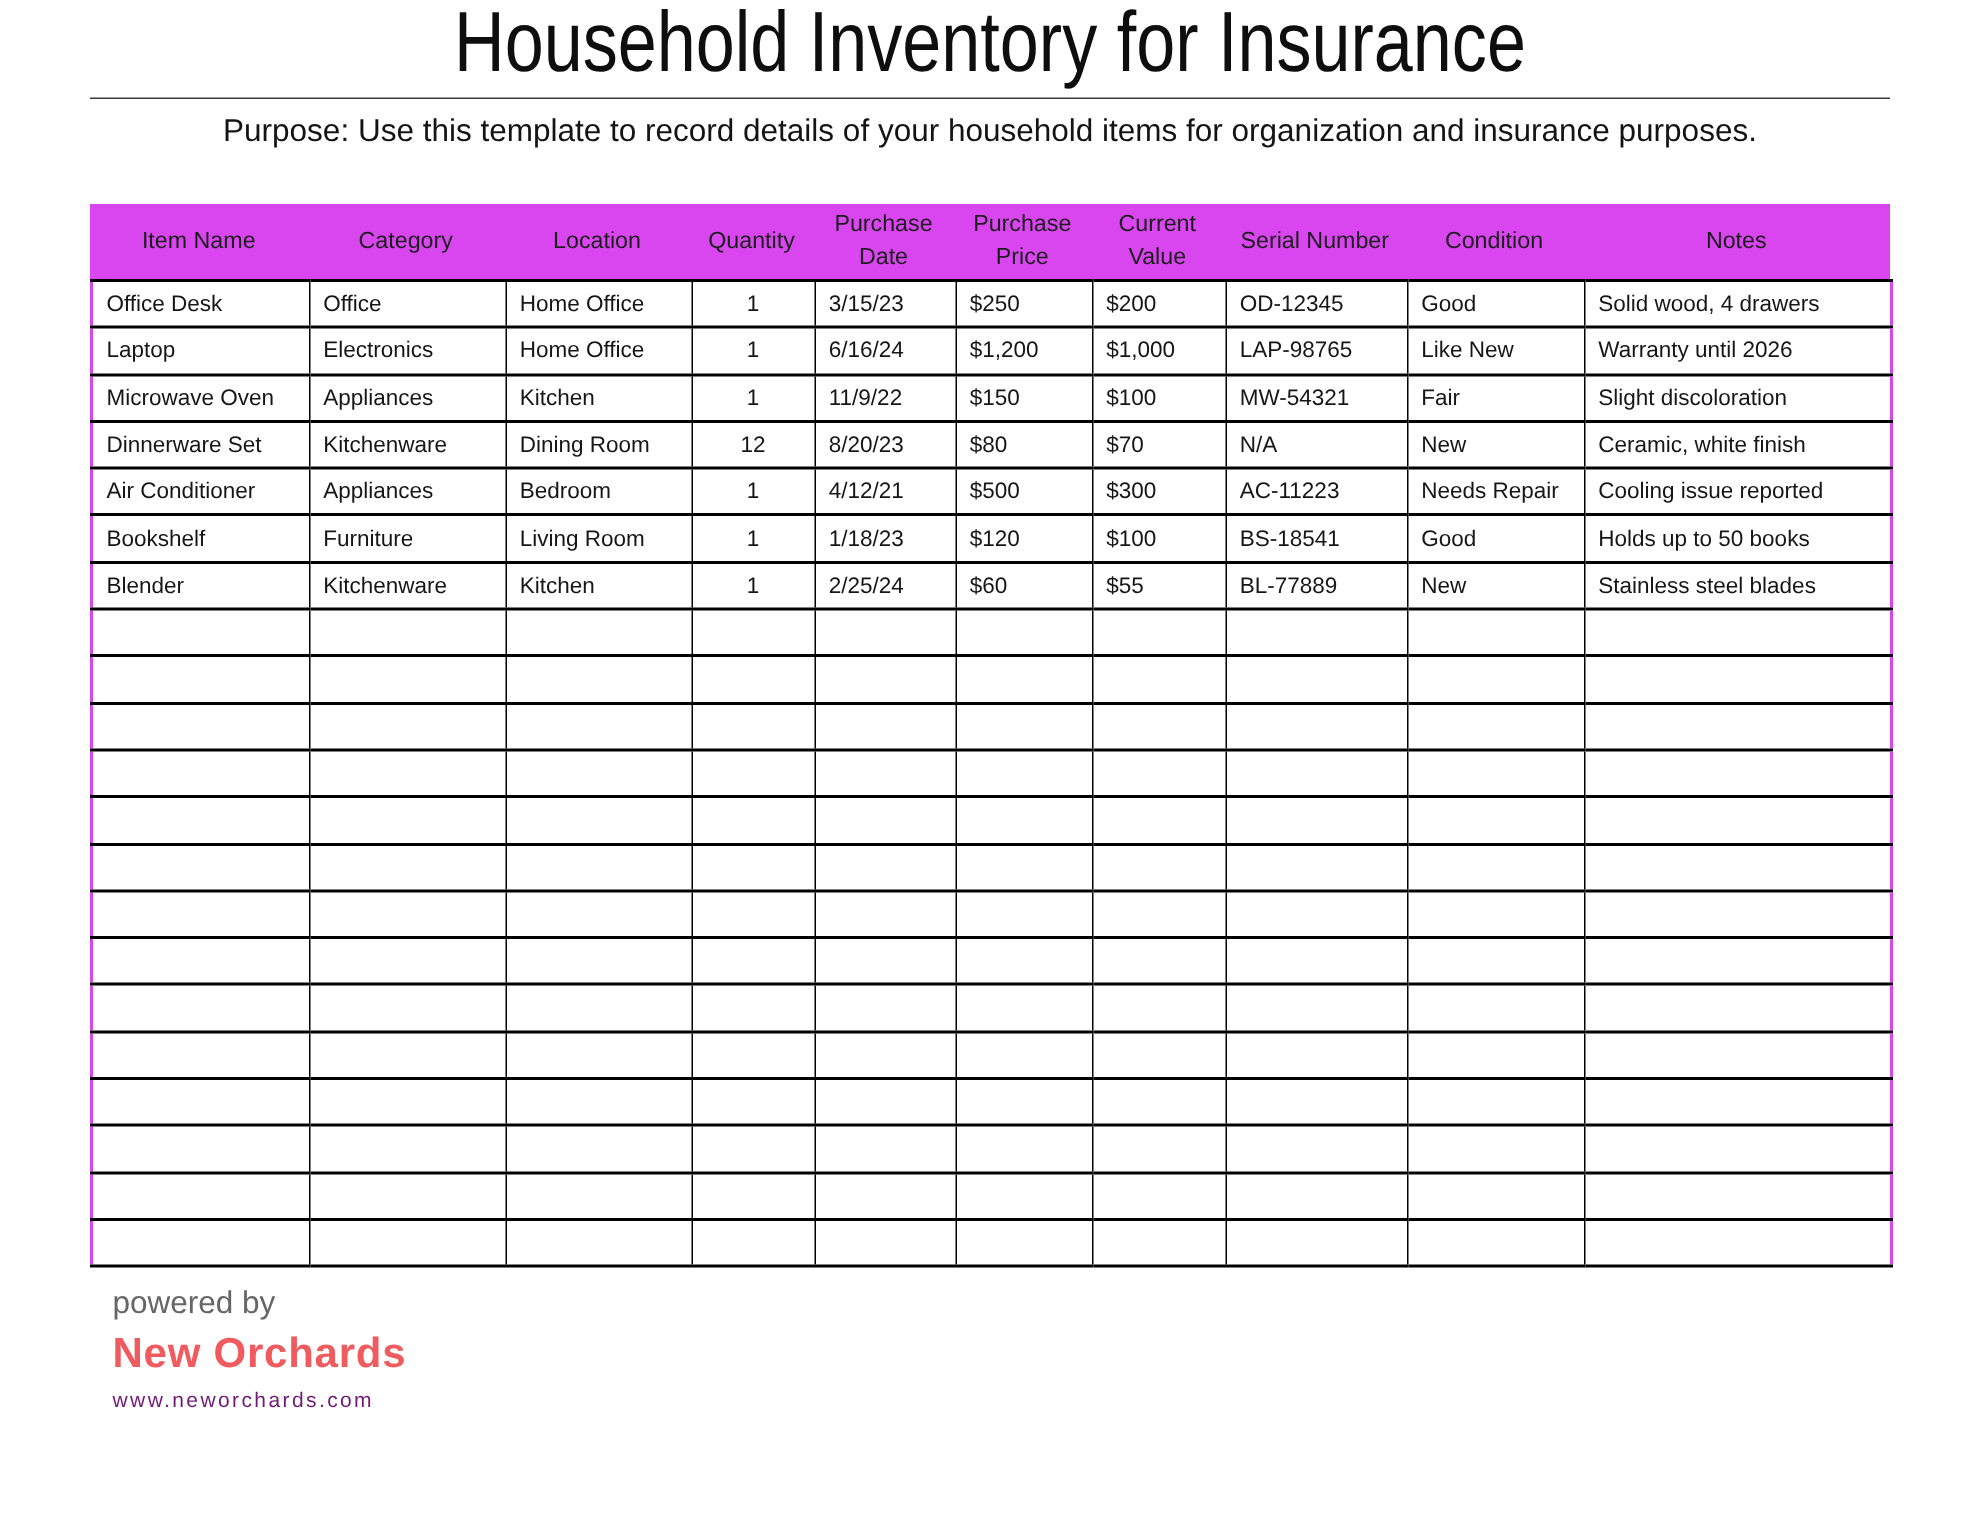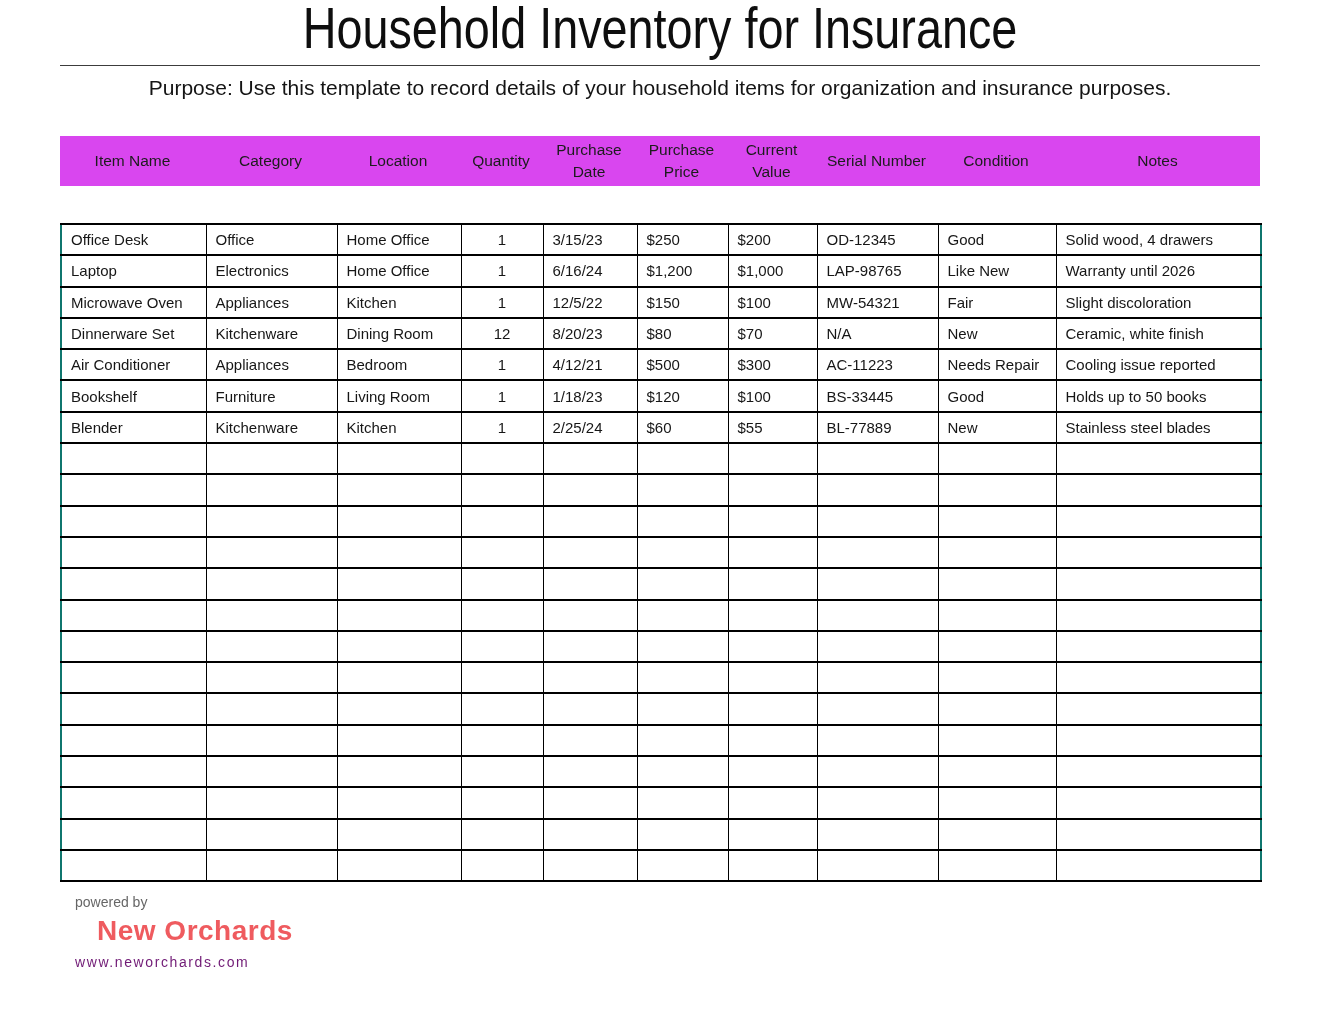--- a/index.html
+++ b/index.html
@@ -53,43 +53,42 @@
     font-size:15.5px;
     line-height:1.4;
     color:#1c1c1c;
     height:100%;
     padding:0 4px;
   }
   table.grid {
     width:1200px;
     table-layout:fixed;
     border-collapse:collapse;
-    border:2px solid #0f766e;
-    margin-top:37px;
+    border:2px solid #d946ef;
   }
   table.grid td {
     border:solid #000;
     border-width:2px 1px;
     height:31.3px;
     font-size:15px;
     color:#161616;
     padding:0 0 0 9px;
     vertical-align:middle;
     white-space:nowrap;
     overflow:hidden;
   }
   table.grid td.c3 { text-align:center; padding:0; }
 
   .c0{width:145px}.c1{width:131px}.c2{width:124px}.c3{width:82px}.c4{width:94px}
   .c5{width:91px}.c6{width:89px}.c7{width:121px}.c8{width:118px}.c9{width:205px}
 
   
   .doc-footer { margin:12px 0 0 75px; }
-  .powered-by { font-size:14px; color:#666666; }
-  .brand { font-size:28px; font-weight:bold; margin-top:5px; letter-spacing:0.5px;margin-left:22px; }
+  .powered-by { font-size:21px; color:#666666; }
+  .brand { font-size:28px; font-weight:bold; margin-top:5px; letter-spacing:0.5px; }
   .website { font-size:14px; color:#701a75; letter-spacing:1.6px; margin-top:7px; }
 </style>
 </head>
 <body>
 
 <div class="page">
 
   <div class="doc-header">
     <h1 class="doc-title">Household Inventory for Insurance</h1>
     <hr class="title-divider">
@@ -145,21 +144,21 @@
             <td class="c6">$1,000</td>
             <td class="c7">LAP-98765</td>
             <td class="c8">Like New</td>
             <td class="c9">Warranty until 2026</td>
           </tr>
           <tr>
             <td class="c0">Microwave Oven</td>
             <td class="c1">Appliances</td>
             <td class="c2">Kitchen</td>
             <td class="c3">1</td>
-            <td class="c4">12/5/22</td>
+            <td class="c4">11/9/22</td>
             <td class="c5">$150</td>
             <td class="c6">$100</td>
             <td class="c7">MW-54321</td>
             <td class="c8">Fair</td>
             <td class="c9">Slight discoloration</td>
           </tr>
           <tr>
             <td class="c0">Dinnerware Set</td>
             <td class="c1">Kitchenware</td>
             <td class="c2">Dining Room</td>
@@ -184,21 +183,21 @@
             <td class="c9">Cooling issue reported</td>
           </tr>
           <tr>
             <td class="c0">Bookshelf</td>
             <td class="c1">Furniture</td>
             <td class="c2">Living Room</td>
             <td class="c3">1</td>
             <td class="c4">1/18/23</td>
             <td class="c5">$120</td>
             <td class="c6">$100</td>
-            <td class="c7">BS-33445</td>
+            <td class="c7">BS-18541</td>
             <td class="c8">Good</td>
             <td class="c9">Holds up to 50 books</td>
           </tr>
           <tr>
             <td class="c0">Blender</td>
             <td class="c1">Kitchenware</td>
             <td class="c2">Kitchen</td>
             <td class="c3">1</td>
             <td class="c4">2/25/24</td>
             <td class="c5">$60</td>

